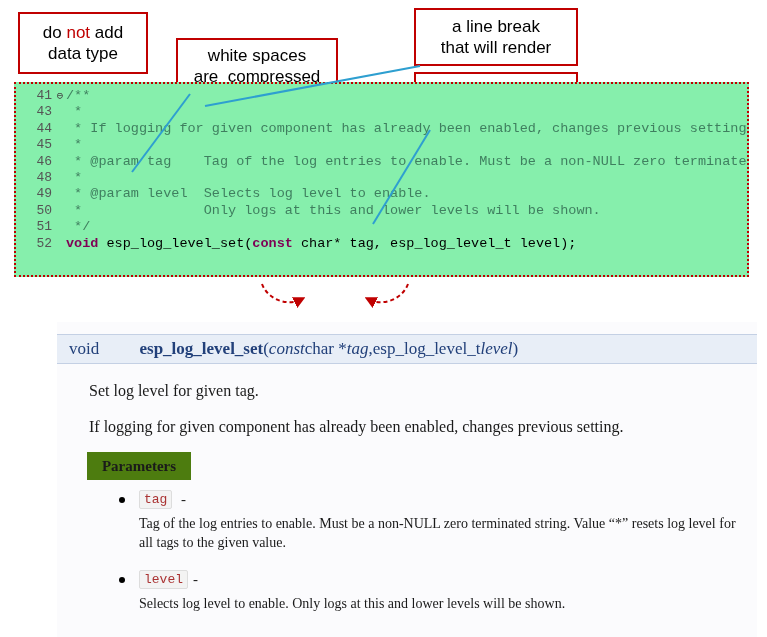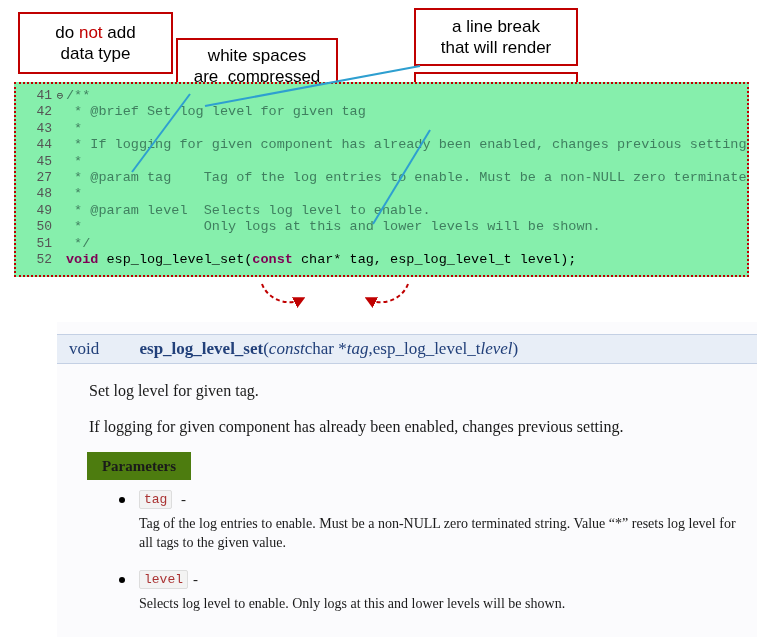--- a/index.html
+++ b/index.html
@@ -31,21 +31,21 @@
     align-items: center;
     justify-content: center;
   }
   .callout .red {
     color: #c00000;
   }
 
   #callout-datatype {
     left: 18px;
     top: 12px;
-    width: 155px;
+    width: 130px;
     height: 62px;
   }
   #callout-whitespace {
     left: 176px;
     top: 38px;
     width: 162px;
     height: 56px;
   }
   #callout-linebreak-render {
     left: 414px;
@@ -241,33 +241,30 @@
 
 <div class="callout" id="callout-linebreak-norender">
   <span>this line break<br>will <span class="red">not</span> render</span>
 </div>
 
 <div id="code-block">
   <div class="code-line">
     <span class="ln">41</span><span class="fold">⊖</span><span class="code-text c-doc">/**</span>
   </div>
   <div class="code-line">
-    <span class="ln">42</span><span class="fold"></span><span class="code-text c-doc"> * @brief Set log level for given tag</span>
-  </div>
-  <div class="code-line">
     <span class="ln">43</span><span class="fold"></span><span class="code-text c-doc"> *</span>
   </div>
   <div class="code-line">
     <span class="ln">44</span><span class="fold"></span><span class="code-text c-doc"> * If logging for given component has already been enabled, changes previous setting.</span>
   </div>
   <div class="code-line">
     <span class="ln">45</span><span class="fold"></span><span class="code-text c-doc"> *</span>
   </div>
   <div class="code-line">
-    <span class="ln">27</span><span class="fold"></span><span class="code-text c-doc"> * @param tag    Tag of the log entries to enable. Must be a non-NULL zero terminated string.</span>
+    <span class="ln">46</span><span class="fold"></span><span class="code-text c-doc"> * @param tag    Tag of the log entries to enable. Must be a non-NULL zero terminated string.</span>
   </div>
   <div class="code-line">
     <span class="ln">48</span><span class="fold"></span><span class="code-text c-doc"> *</span>
   </div>
   <div class="code-line">
     <span class="ln">49</span><span class="fold"></span><span class="code-text c-doc"> * @param level  Selects log level to enable.</span>
   </div>
   <div class="code-line">
     <span class="ln">50</span><span class="fold"></span><span class="code-text c-doc"> *               Only logs at this and lower levels will be shown.</span>
   </div>

